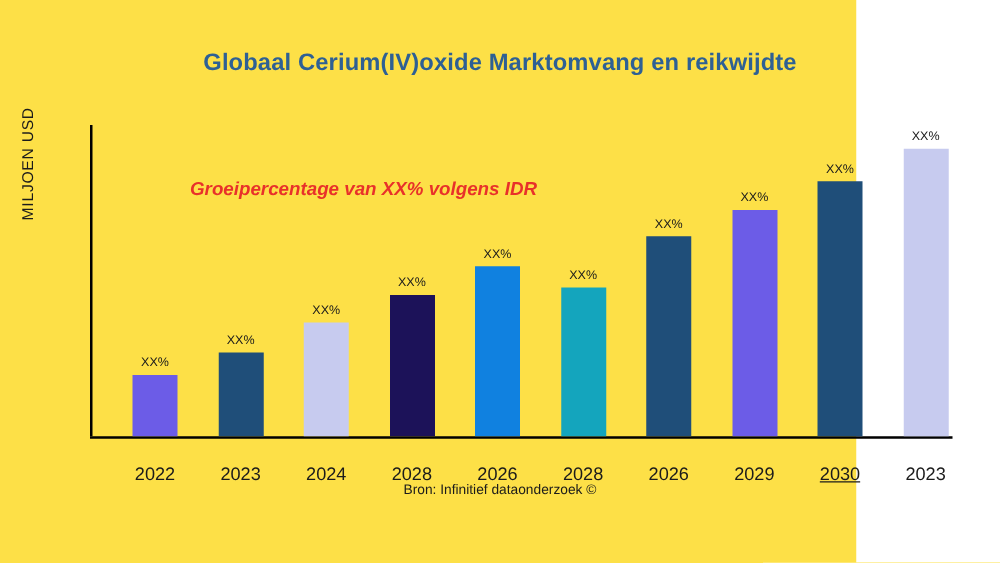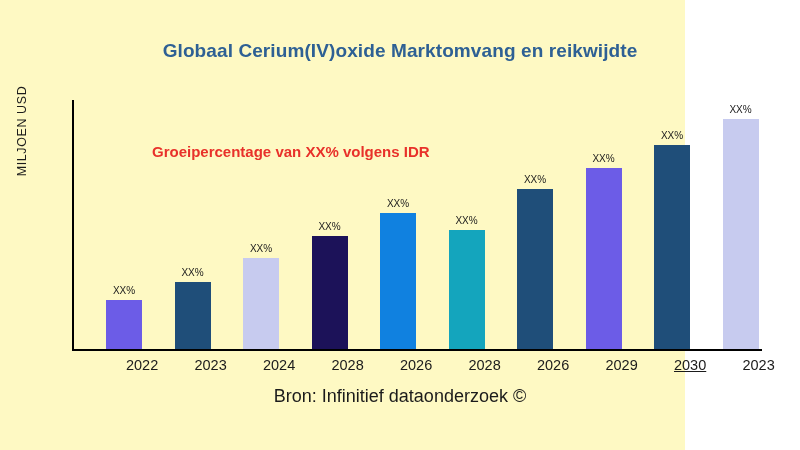--- a/index.html
+++ b/index.html
@@ -10,21 +10,21 @@
     width: 800px;
     height: 450px;
     background: #ffffff;
     font-family: "Liberation Sans", sans-serif;
     overflow: hidden;
   }
   #chart-root {
     position: relative;
     width: 685px;
     height: 450px;
-    background: #fef9c3;
+    background: #fde047;
   }
   #chart-title {
     position: absolute;
     left: 0;
     top: 40px;
     width: 800px;
     text-align: center;
     font-size: 19px;
     font-weight: bold;
     color: #2e6094;
@@ -89,51 +89,51 @@
   .bar-value {
     position: absolute;
     left: 50%;
     transform: translateX(-50%);
     font-size: 10px;
     color: #1b1b1b;
     white-space: nowrap;
   }
   .tick-label {
     position: absolute;
-    top: 257px;
+    top: 272px;
     font-size: 14.5px;
     color: #1b1b1b;
-    text-align: right;
+    text-align: center;
     white-space: nowrap;
   }
   #source-note {
     position: absolute;
     left: 0;
     top: 386px;
     width: 800px;
     text-align: center;
-    font-size: 18px;
+    font-size: 11px;
     color: #1b1b1b;
     white-space: nowrap;
   }
 </style>
 </head>
 <body>
 
 <div id="chart-root">
 
   <div id="chart-title" style="color: rgb(46, 96, 148);">Globaal Cerium(IV)oxide Marktomvang en reikwijdte</div>
 
   <div id="y-axis-label">MILJOEN USD</div>
 
   <div id="plot-area">
     <div id="y-axis-line"></div>
     <div id="x-axis-line"></div>
 
-    <div id="growth-note" style="color: rgb(232, 49, 42);">Groeipercentage van XX% volgens IDR</div>
+    <div id="growth-note" style="color: rgb(232, 49, 42); font-style: italic;">Groeipercentage van XX% volgens IDR</div>
 
     <div id="bars-layer">
         <div class="bar-group" style="left: 34px; width: 36px; height: 49.053px;">
           <div class="bar" style="height: 49.053px; background: rgb(108, 92, 231);"></div>
           <div class="bar-value" style="bottom: 53.053px;">XX%</div>
         </div>
         <div class="bar-group" style="left: 102.5px; width: 36px; height: 66.981px;">
           <div class="bar" style="height: 66.981px; background: rgb(31, 78, 121);"></div>
           <div class="bar-value" style="bottom: 70.981px;">XX%</div>
         </div>

